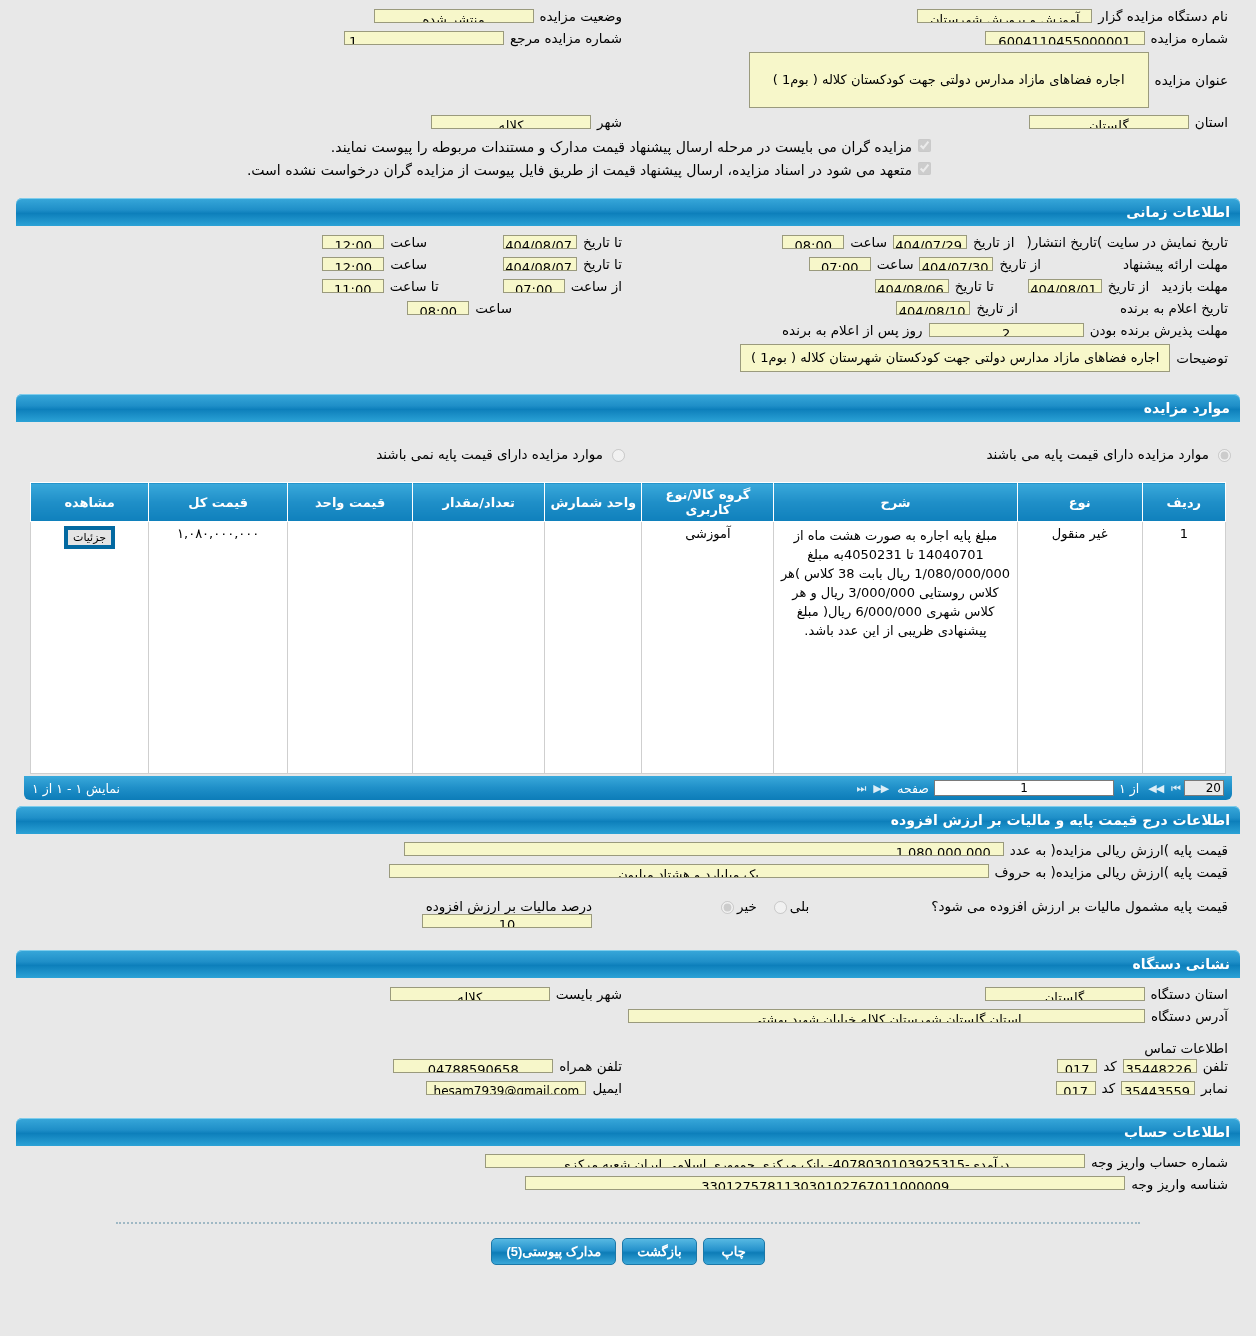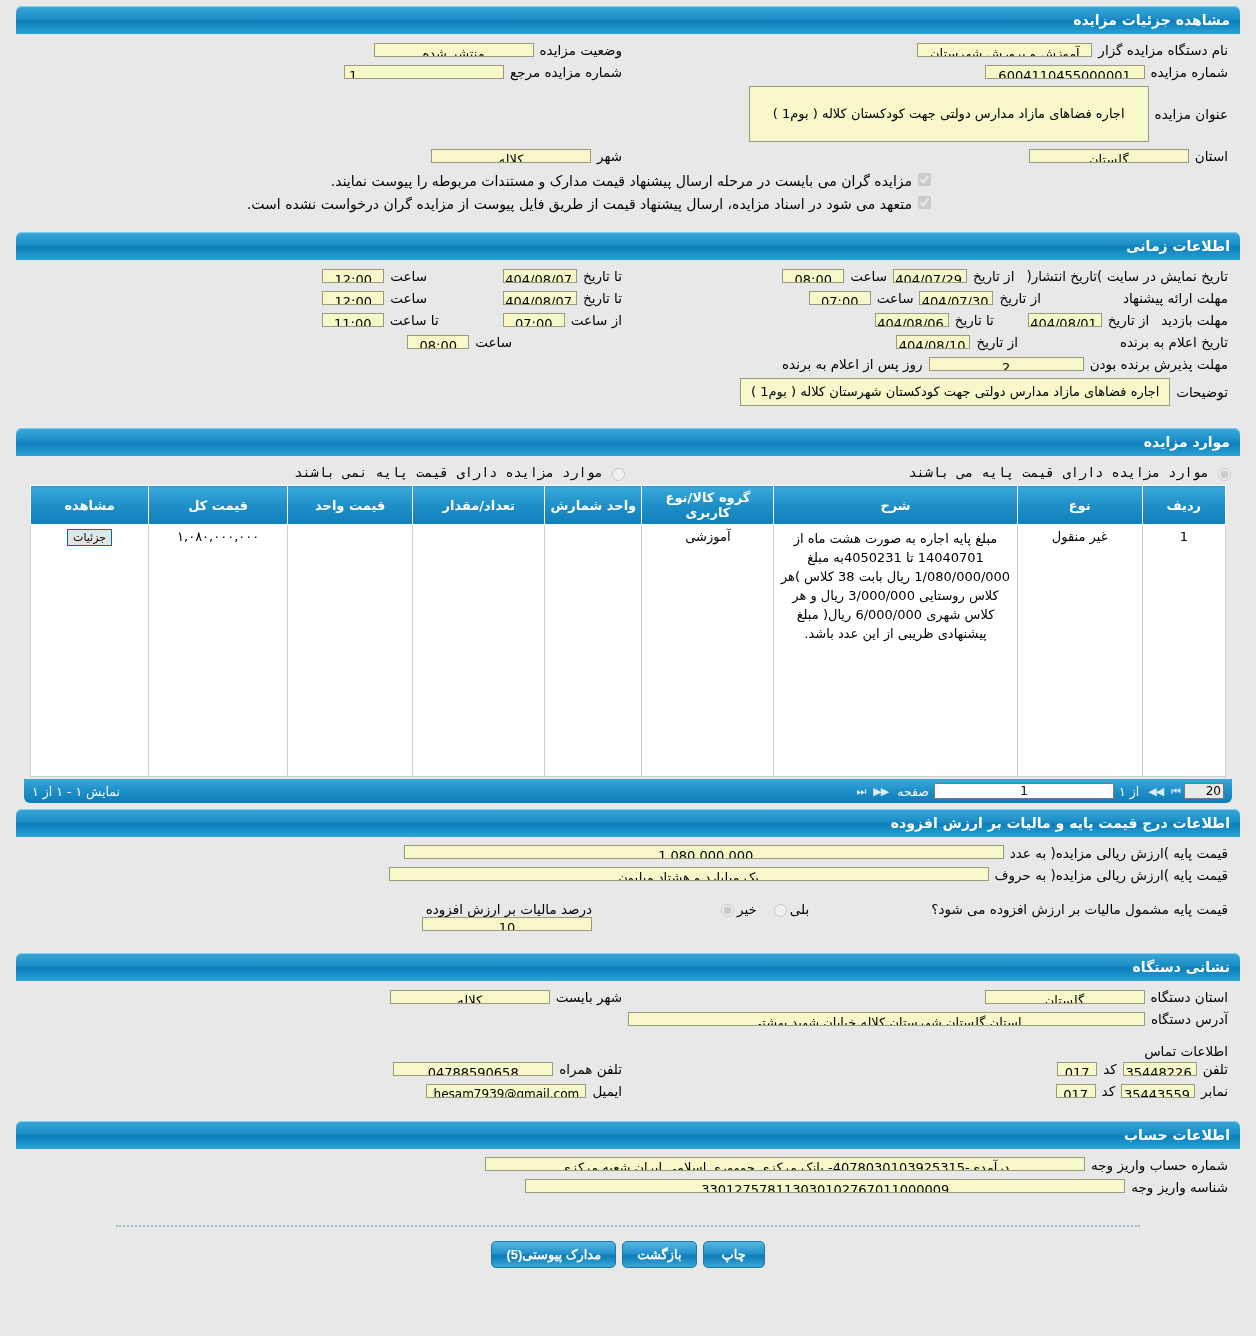--- a/index.html
+++ b/index.html
@@ -70,21 +70,21 @@
     color: #fff; font-weight: bold; font-size: 13px;
     border: 1px solid #ffffff; padding: 4px 3px; text-align: center;
     vertical-align: middle; line-height: 15px;
   }
   table.items td {
     border: 1px solid #cfcfcf; padding: 4px 5px; font-size: 13px;
     vertical-align: top; text-align: center; background: #fff;
   }
   td.desc { text-align: left; line-height: 19px; }
   .mini-btn {
-    display: inline-block; background: #e4e4e4; border: 1px solid #0369a1;
+    display: inline-block; background: #e4e4e4; border: 4px solid #0369a1;
     padding: 1px 5px; font-size: 11px; cursor: pointer;
   }
 
   
   .pager {
     margin: 0 8px;
     height: 24px;
     background: linear-gradient(to bottom, #3aa9db 0%, #1f8fc8 50%, #0c7cb8 100%);
     border-radius: 0 0 6px 6px;
     color: #fff; font-size: 12.5px;
@@ -94,41 +94,38 @@
   .pg-input { width: 180px; height: 16px; border: 1px solid #7a7a7a; background: #fff;
               text-align: center; color: #000; font-size: 12px; line-height: 14px; }
   .pg-size { width: 40px; height: 16px; border: 1px solid #7a7a7a; background: #e9e9e9;
              text-align: right; color: #000; font-size: 12px; line-height: 14px; padding-right: 2px; }
   .pg-ico { padding: 0 4px; opacity: .85; font-size: 11px; letter-spacing: -1px; }
   .pg-txt { padding: 0 5px; }
 
   
   .radio-row { display: flex; align-items: center; width: 100%; font-size: 13.5px; }
   .radio-row .opt { display: flex; align-items: center; }
-  .radio-row .opt span { margin: 0 4px; font-family: Liberation Mono, monospace; }
+  .radio-row .opt span { margin: 16px 4px; }
 
   
   .divider { border-top: 2px dotted #9fb8c4; margin: 14px 100px 0 100px; }
   .btn-bar { display: flex; justify-content: center; gap: 6px; margin-top: 14px; }
   .btn {
     background: linear-gradient(to bottom, #56b8e2 0%, #2592cc 45%, #0d7cb7 55%, #3aa7d8 100%);
     border: 1px solid #1b78a8; border-radius: 5px; color: #fff;
     font-size: 13px; font-weight: bold; padding: 5px 14px; cursor: pointer;
     min-width: 62px; text-align: center;
   }
   .contact-title { padding: 10px 6px 2px 6px; font-size: 13.5px; }
 </style>
 </head>
 <body>
 
 <div class="page">
 
-  <div class="sec-bar">
-    <span>مشاهده جزئیات مزایده</span>
-  </div>
   <div class="sec-body">
 
     <div class="row">
       <div class="cellR">
         <span class="lbl">نام دستگاه مزایده گزار</span>
         <div class="fld w175">آموزش و پرورش شهرستان</div>
       </div>
       <div class="cellL">
         <span class="lbl">وضعیت مزایده</span>
         <div class="fld w160">منتشر شده</div>
@@ -319,21 +316,21 @@
     <span class="sp"></span>
     <span>نمایش ۱ - ۱ از ۱</span>
   </div>
 
   <div class="sec-bar">
     <span>اطلاعات درج قیمت پایه و مالیات بر ارزش افزوده</span>
   </div>
   <div class="sec-body">
     <div class="row" style="justify-content:flex-start">
       <span class="lbl">قیمت پایه )ارزش ریالی مزایده( به عدد</span>
-      <div class="fld w600" style="text-align:center;padding-right:0">1,080,000,000</div>
+      <div class="fld w600" style="text-align:right;padding-right:12px">1,080,000,000</div>
     </div>
     <div class="row" style="justify-content:flex-start">
       <span class="lbl">قیمت پایه )ارزش ریالی مزایده( به حروف</span>
       <div class="fld w600">یک میلیارد و هشتاد میلیون</div>
     </div>
 
     <div class="row" style="margin-top:18px;align-items:flex-start">
       <div class="cellR" style="align-items:flex-start">
         <span class="lbl">قیمت پایه مشمول مالیات بر ارزش افزوده می شود؟</span>
         <span class="lbl" style="margin-right:110px;display:flex;align-items:center">

